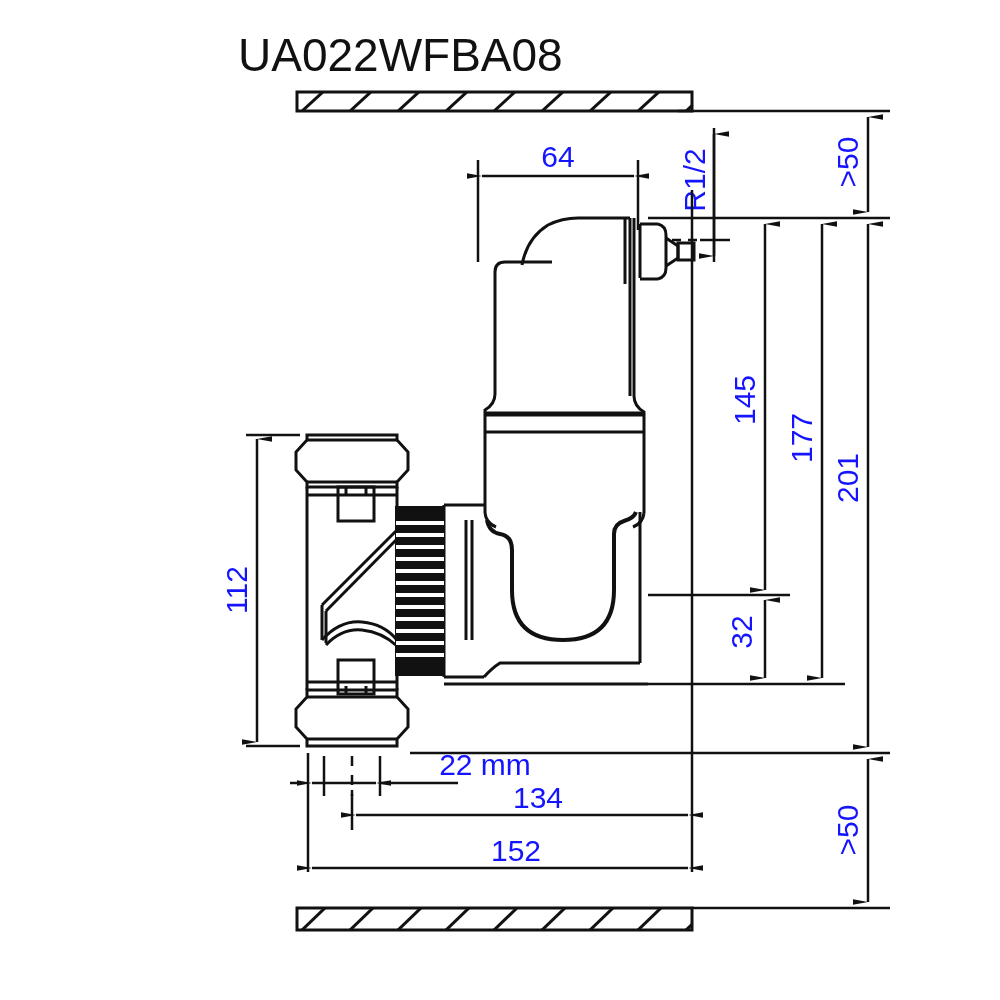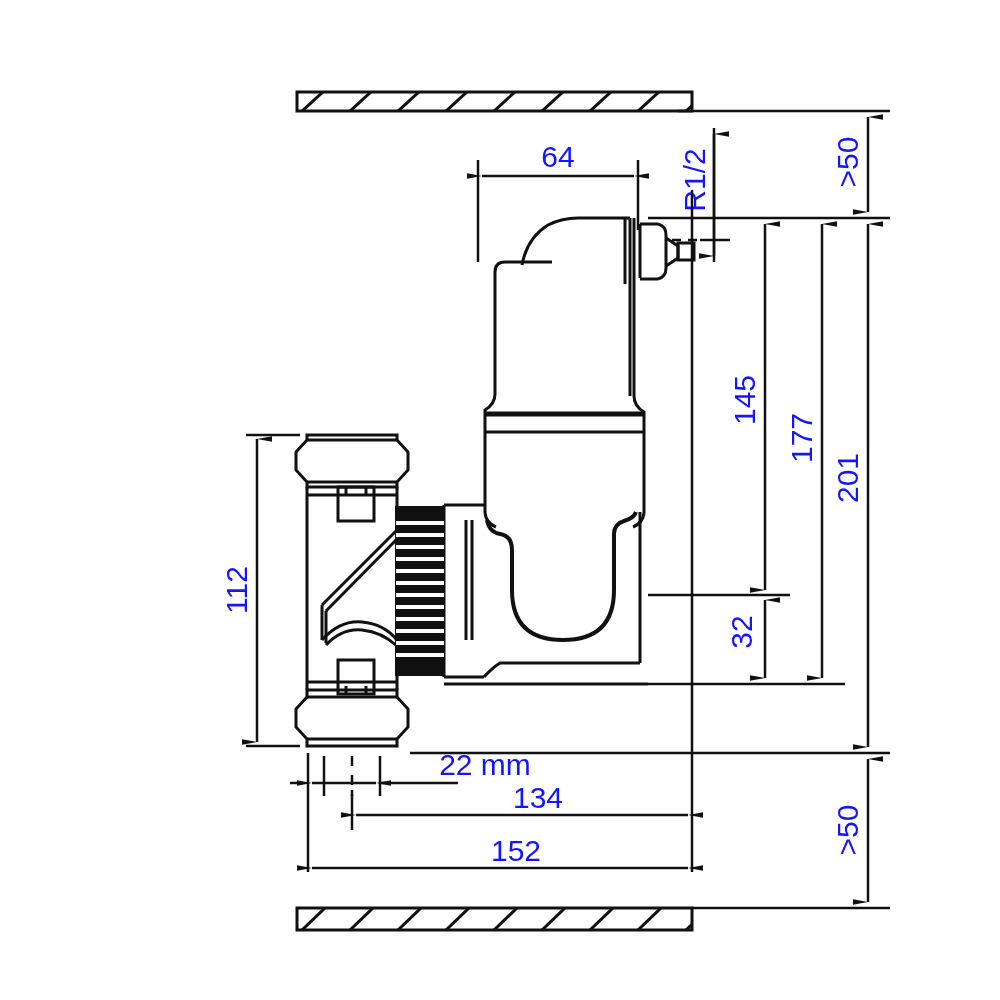--- a/index.html
+++ b/index.html
@@ -36,20 +36,21 @@
     fill: #1414ff;
     font-family: "Liberation Sans", sans-serif;
     font-size: 30px;
   }
 </style>
 </head>
 <body>
 
 <div id="root">
 
+  <div id="title">UA022WFBA08</div>
 
   <svg class="drawing" viewBox="0 0 1000 1000">
 
     <defs>
       <marker id="arrUp" markerWidth="12" markerHeight="16" refX="3" refY="15" orient="auto" markerUnits="userSpaceOnUse">
         <path d="M3,15 L0.2,0 L5.8,0 Z" fill="#111111"></path>
       </marker>
       <marker id="arrDn" markerWidth="12" markerHeight="16" refX="3" refY="1" orient="auto" markerUnits="userSpaceOnUse">
         <path d="M3,1 L0.2,16 L5.8,16 Z" fill="#111111"></path>
       </marker>

